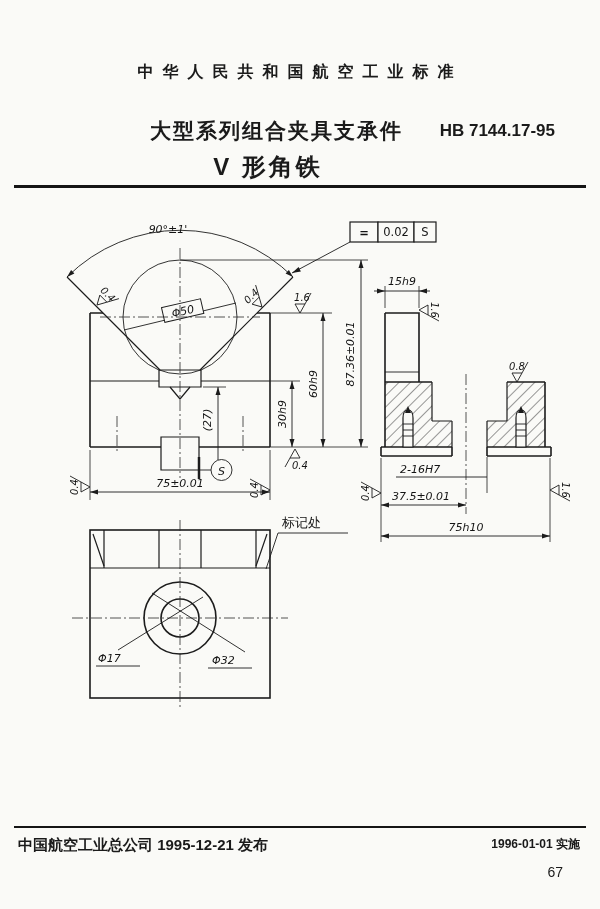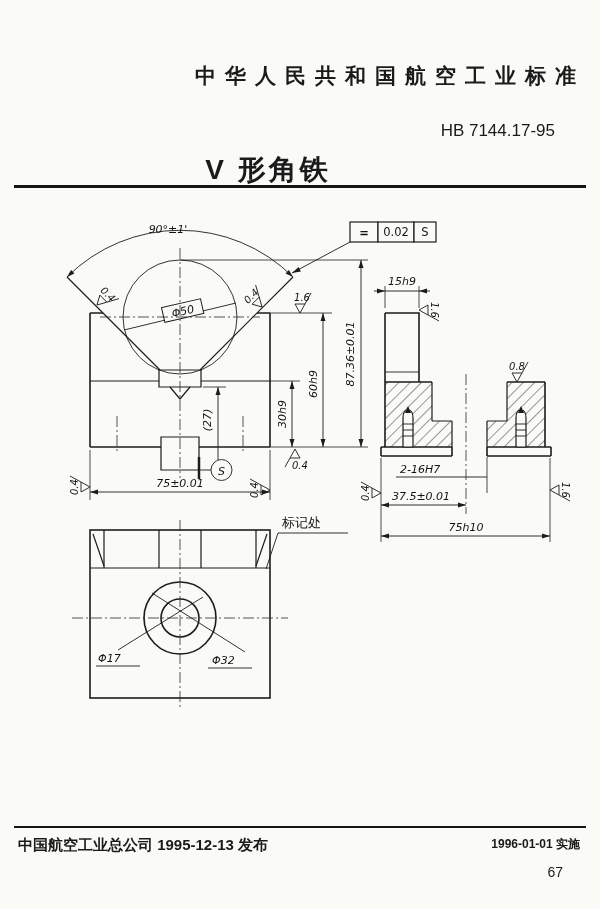--- a/index.html
+++ b/index.html
@@ -1,22 +1,22 @@
 <!DOCTYPE html>
 <html><head>
 <meta charset="utf-8">
 <style>
   html,body{margin:0;padding:0;}
   .page{position:relative;width:600px;height:909px;background:#fafaf7;color:#1a1a1a;
         font-family:"Liberation Sans","DejaVu Sans",sans-serif;overflow:hidden;}
-  .hdr-standard{position:absolute;top:62px;left:15px;width:570px;text-align:right;
-        font-size:21px;font-weight:bold;letter-spacing:9px;white-space:nowrap;font-family:Liberation Serif, serif;}
+  .hdr-standard{position:absolute;top:62px;left:15px;width:570px;text-align:center;
+        font-size:16px;font-weight:bold;letter-spacing:9px;white-space:nowrap;font-family:Liberation Serif, serif;}
   .hdr-title{position:absolute;top:117px;left:150px;font-size:21px;font-weight:bold;letter-spacing:2px;white-space:nowrap;}
-  .hdr-no{position:absolute;top:121px;right:45px;font-size:17px;font-weight:normal;white-space:nowrap;}
-  .hdr-sub{position:absolute;top:151px;left:0;width:536px;text-align:center;font-size:28px;font-weight:bold;letter-spacing:3px;}
+  .hdr-no{position:absolute;top:121px;right:45px;font-size:17px;font-weight:bold;white-space:nowrap;}
+  .hdr-sub{position:absolute;top:151px;left:0;width:536px;text-align:center;font-size:24px;font-weight:bold;letter-spacing:3px;}
   .rule{position:absolute;left:14px;width:572px;background:#151515;}
   .rule-top{top:185px;height:3px;}
   .rule-bottom{top:826px;height:2px;}
   .ftr-left{position:absolute;top:836px;left:18px;font-size:15px;font-weight:bold;white-space:nowrap;}
   .ftr-right{position:absolute;top:836px;right:20px;font-size:12px;font-weight:bold;white-space:nowrap;}
   .page-no{position:absolute;top:864px;right:37px;font-size:14px;}
   svg.draw{position:absolute;top:0;left:0;}
   
   .ol{stroke:#1c1c1c;stroke-width:1.6;fill:none;}
   .ml{stroke:#1c1c1c;stroke-width:1.2;fill:none;}
@@ -29,20 +29,21 @@
   text.sft{font-family:"DejaVu Sans",sans-serif;font-style:italic;font-size:10px;fill:#141414;}
   text.fcf{font-family:"DejaVu Sans",sans-serif;font-size:11.5px;fill:#141414;}
   text.cjk{font-family:"Liberation Sans","DejaVu Sans",sans-serif;font-size:13px;fill:#141414;}
 </style>
 </head>
 <body>
 
 <div class="page">
 
   <div class="hdr-standard">中华人民共和国航空工业标准</div>
+  <div class="hdr-title">大型系列组合夹具支承件</div>
   <div class="hdr-no">HB 7144.17-95</div>
   <div class="hdr-sub">V 形角铁</div>
   <div class="rule rule-top"></div>
 
   <svg class="draw" width="600" height="909" viewBox="0 0 600 909">
     <defs>
       <pattern id="h45" width="8" height="8" patternUnits="userSpaceOnUse" patternTransform="rotate(45)">
         <rect width="8" height="8" fill="#fafaf7"></rect>
         <line x1="0" y1="0" x2="0" y2="8" stroke="#333" stroke-width="1"></line>
       </pattern>
@@ -232,17 +233,17 @@
       <path class="tl" d="M96,666 H140"></path>
       <text class="dt" x="212" y="664" text-anchor="start">Φ32</text>
       <path class="tl" d="M208,668 H252"></path>
 
       <text class="cjk" x="282" y="527" text-anchor="start">标记处</text>
       <path class="tl" d="M278,533 H348 M278,533 L266,569"></path>
     </g>
   </svg>
 
   <div class="rule rule-bottom"></div>
-  <div class="ftr-left">中国航空工业总公司 1995-12-13 发布</div>
+  <div class="ftr-left">中国航空工业总公司 1995-12-21 发布</div>
   <div class="ftr-right">1996-01-01 实施</div>
   <div class="page-no">67</div>
 
 </div>
 
 </body></html>

